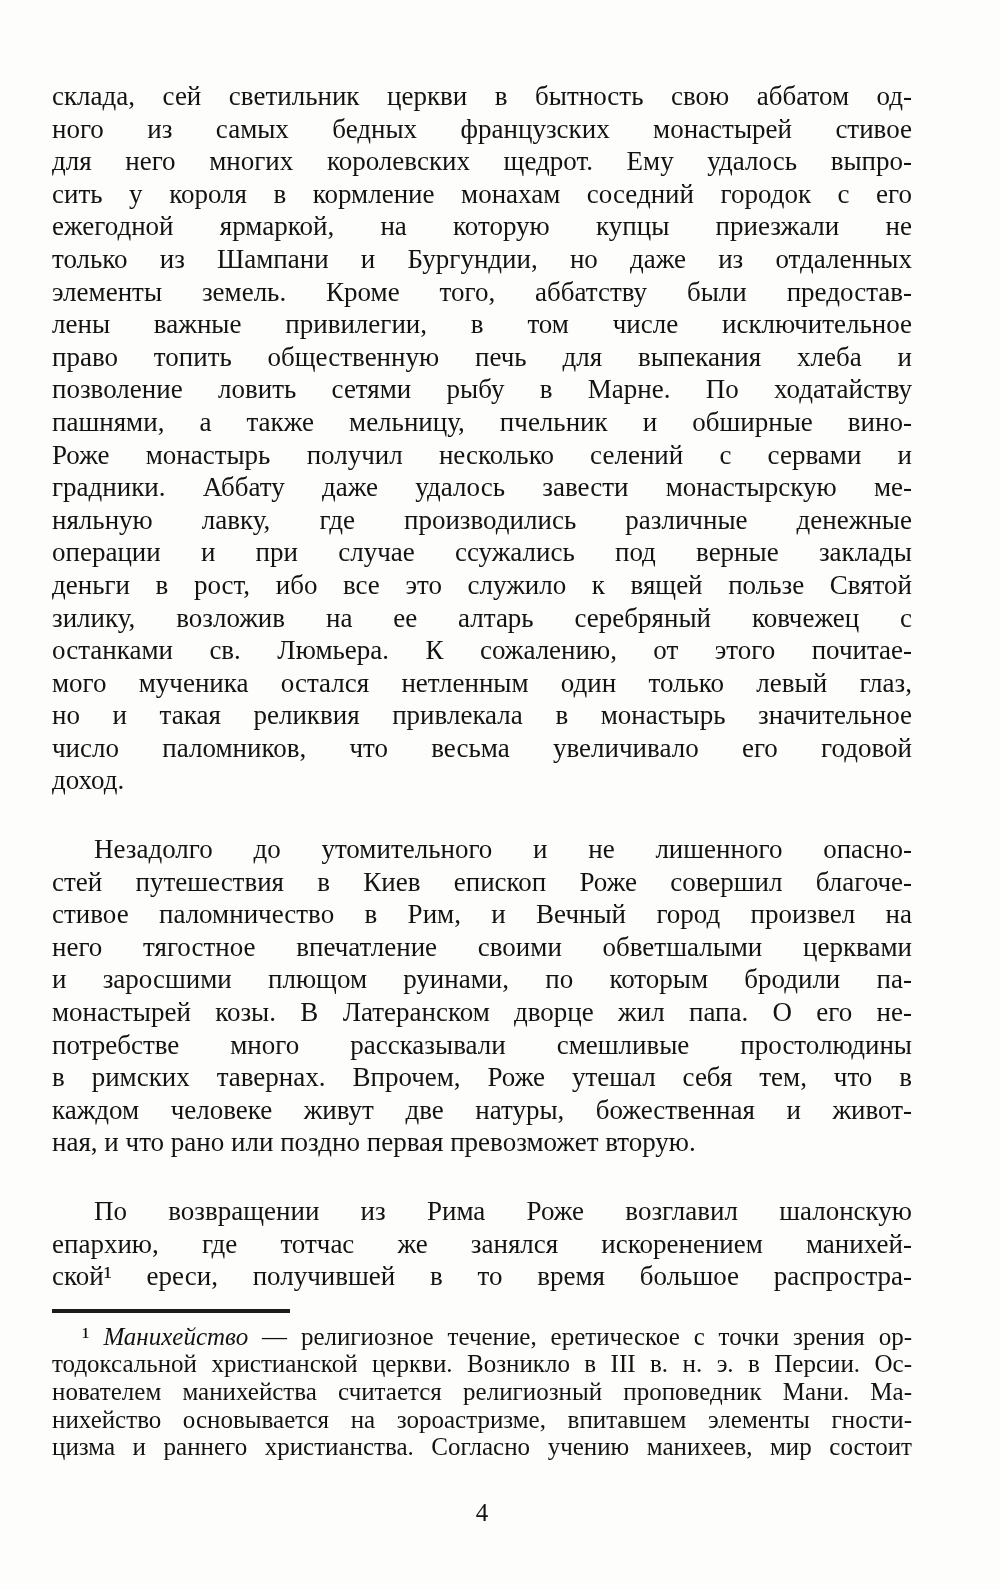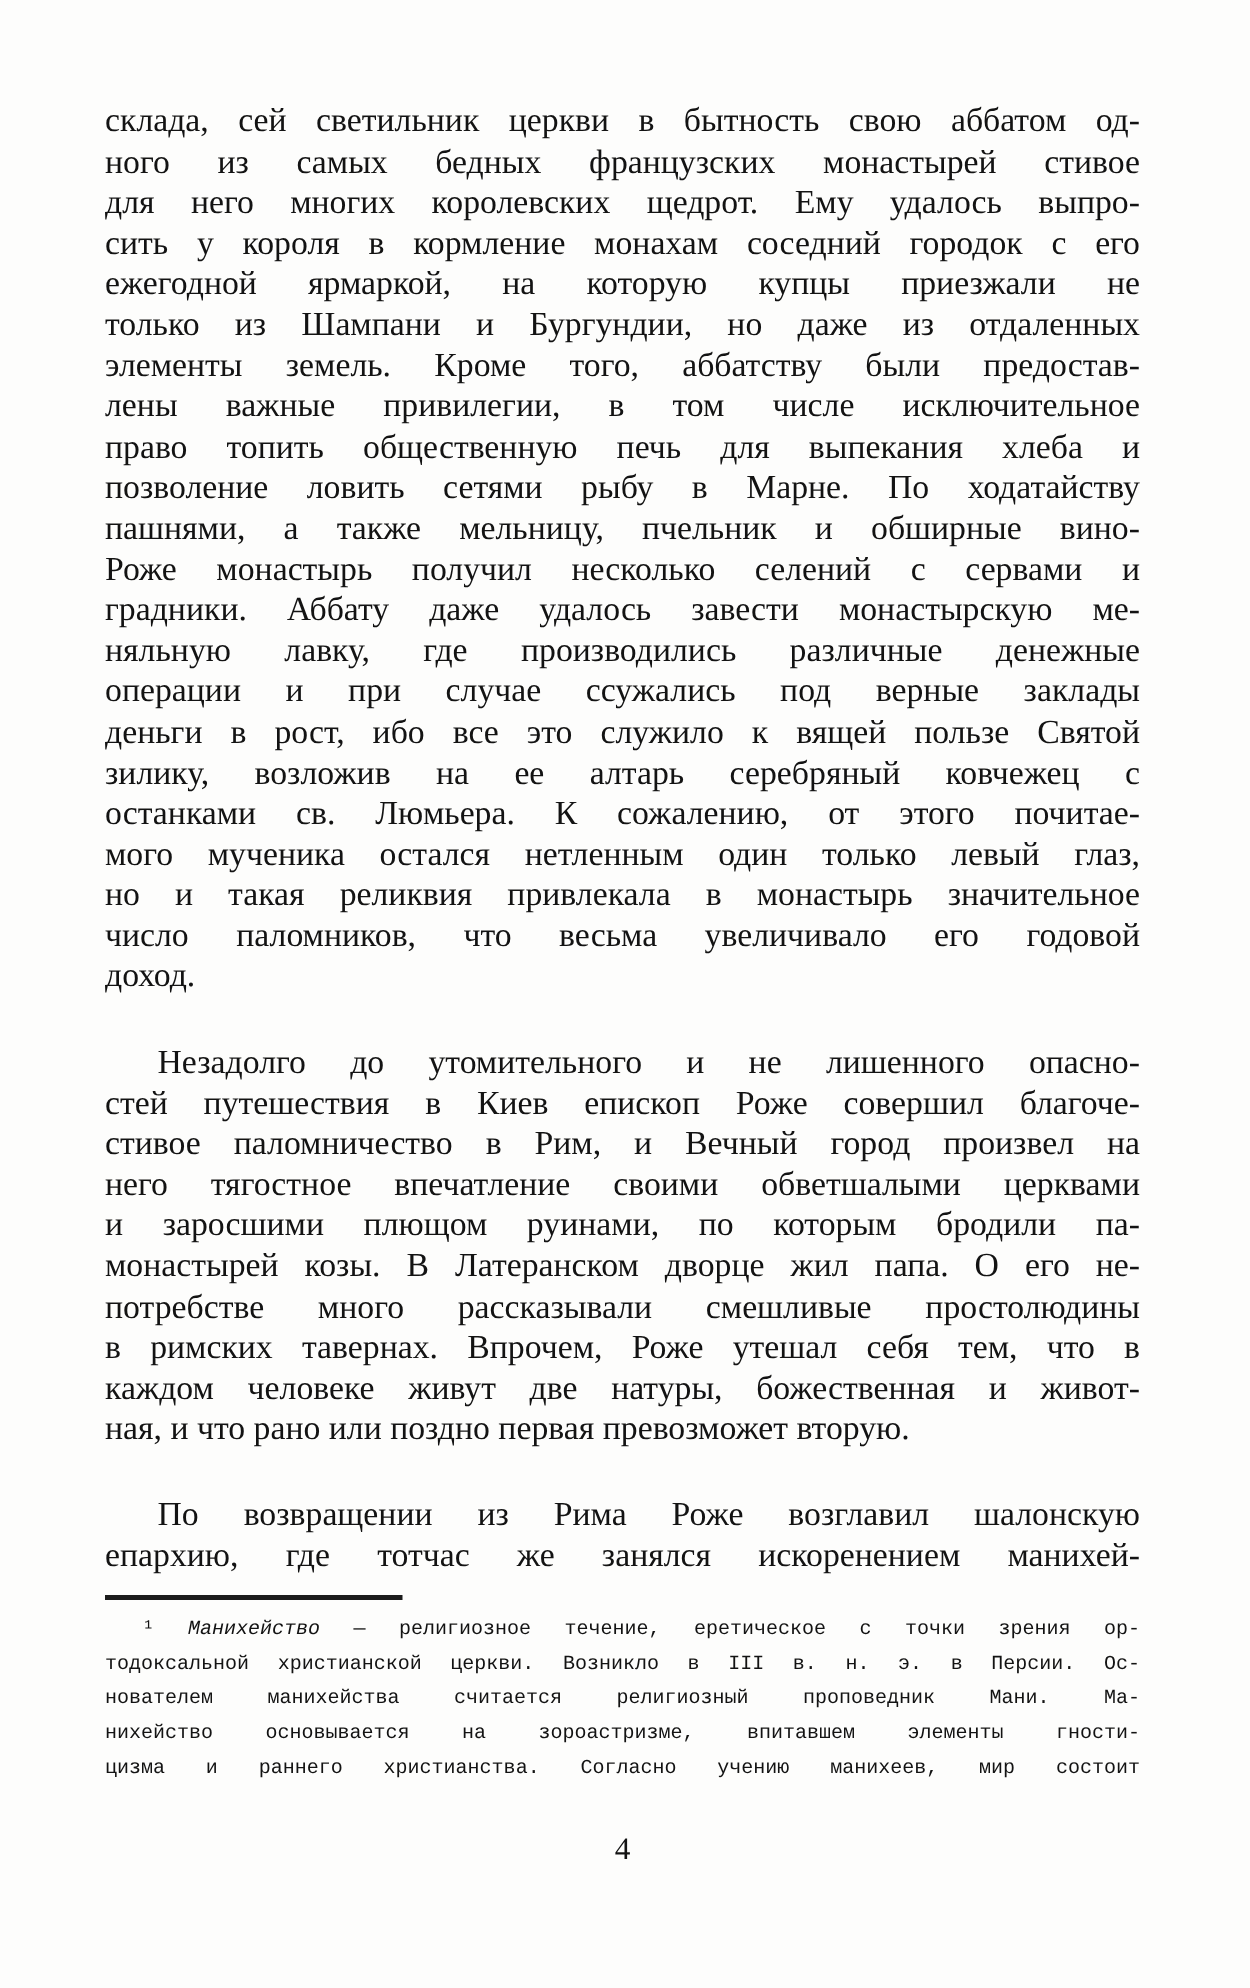--- a/index.html
+++ b/index.html
@@ -11,21 +11,21 @@
     width: 1000px;
     height: 1590px;
     overflow: hidden;
     font-family: "Liberation Serif", "DejaVu Serif", serif;
     color: #131313;
   }
   .page {
     box-sizing: border-box;
     width: 1000px;
     height: 1590px;
-    padding: 80px 88px 0 84px;
+    padding: 80px 88px 0 52px;
   }
   .text-block .line {
     font-size: 27px;
     line-height: 32.6px;
     text-align: justify;
     text-align-last: justify;
     white-space: normal;
   }
   .text-block .line.last {
     text-align-last: left;
@@ -34,25 +34,24 @@
     text-indent: 42px;
     margin-top: 36px;
   }
   .footnote-rule {
     width: 238px;
     height: 4px;
     background: #1c1c1c;
     margin: 16px 0 10px 0;
   }
   .footnote .line {
-    font-size: 16px;
+    font-size: 25px;
     line-height: 27.6px;
     text-align: justify;
     text-align-last: justify;
-    font-family: Liberation Mono, monospace;
   }
   .footnote .line.first {
     text-indent: 30px;
   }
   .page-number {
     margin-top: 38px;
     text-align: center;
     font-size: 25px;
   }
   i { font-style: italic; }
@@ -94,20 +93,21 @@
         <div class="line">и заросшими плющом руинами, по которым бродили па-</div>
         <div class="line">монастырей козы. В Латеранском дворце жил папа. О его не-</div>
         <div class="line">потребстве много рассказывали смешливые простолюдины</div>
         <div class="line">в римских тавернах. Впрочем, Роже утешал себя тем, что в</div>
         <div class="line">каждом человеке живут две натуры, божественная и живот-</div>
         <div class="line last">ная, и что рано или поздно первая превозможет вторую.</div>
       </div>
       <div>
         <div class="line first">По возвращении из Рима Роже возглавил шалонскую</div>
         <div class="line">епархию, где тотчас же занялся искоренением манихей-</div>
+        <div class="line">ской¹ ереси, получившей в то время большое распростра-</div>
       </div>
     </div>
   <div class="footnote-rule"></div>
   <div class="footnote">
       <div>
         <div class="line first">¹ <i>Манихейство</i> — религиозное течение, еретическое с точки зрения ор-</div>
         <div class="line">тодоксальной христианской церкви. Возникло в III в. н. э. в Персии. Ос-</div>
         <div class="line">нователем манихейства считается религиозный проповедник Мани. Ма-</div>
         <div class="line">нихейство основывается на зороастризме, впитавшем элементы гности-</div>
         <div class="line">цизма и раннего христианства. Согласно учению манихеев, мир состоит</div>

